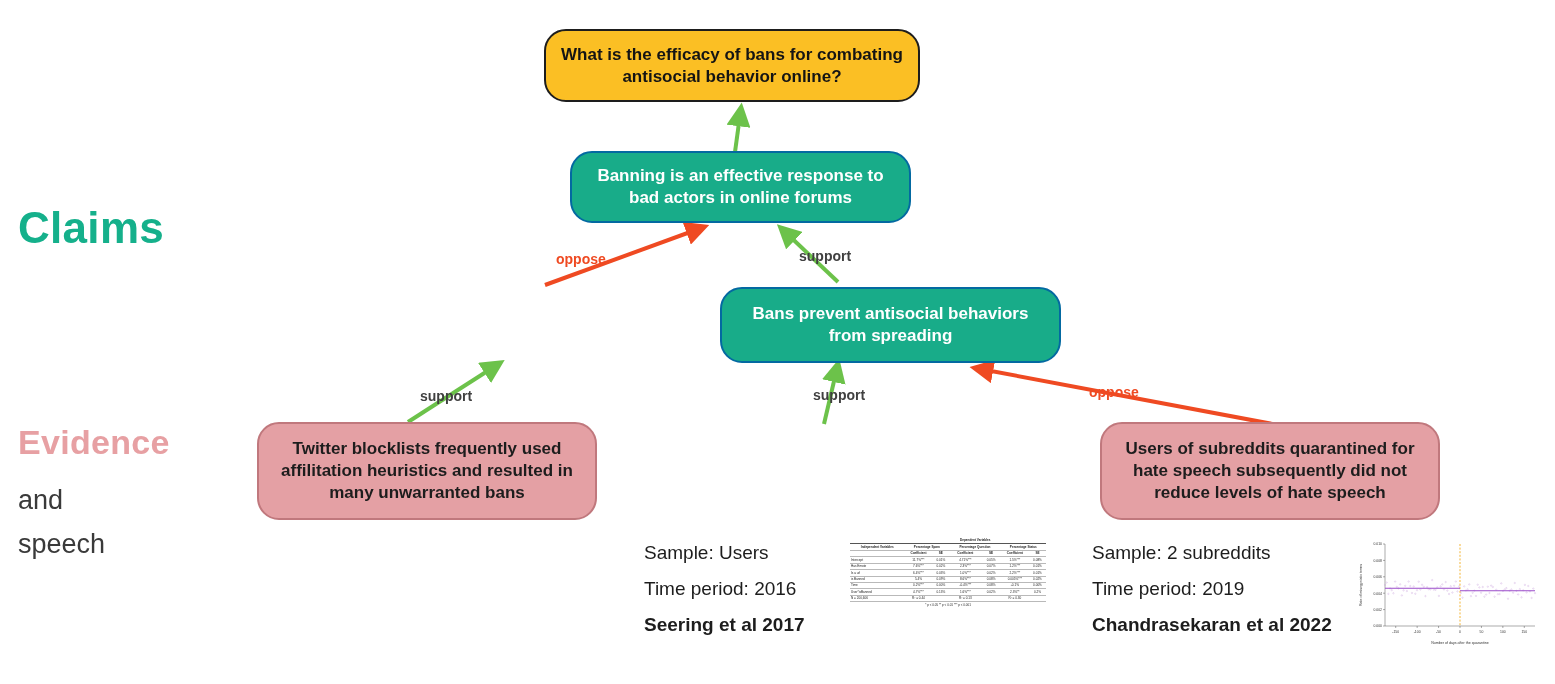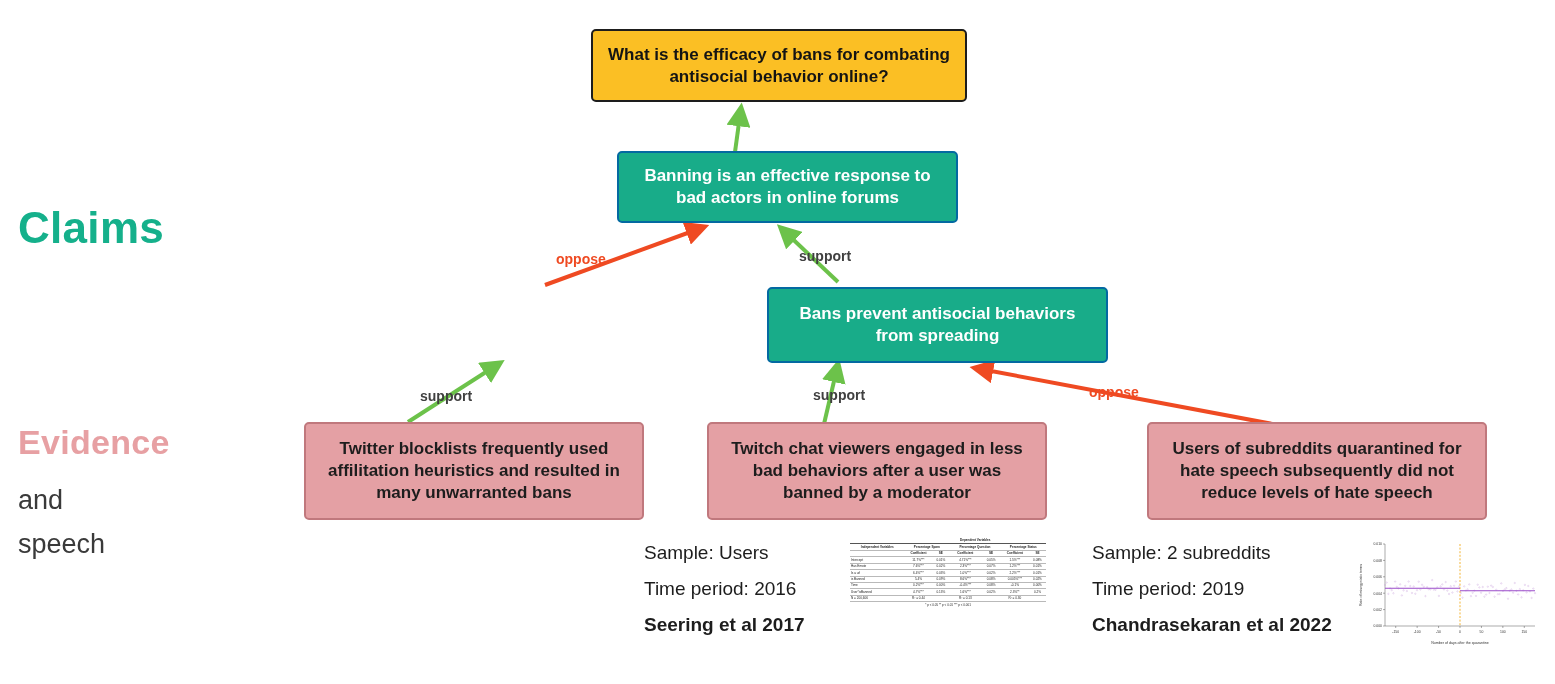--- a/index.html
+++ b/index.html
@@ -45,29 +45,28 @@
     left: 18px;
     top: 478px;
     font-size: 27px;
     color: #3a3a3a;
     line-height: 44px;
     font-weight: normal;
   }
   .node {
     position: absolute;
     box-sizing: border-box;
-    border-radius: 5px;
+    border-radius: 22px;
     display: flex;
     align-items: center;
     justify-content: center;
     text-align: center;
     font-weight: bold;
     line-height: 1.28;
     padding: 6px 12px;
-    margin-left: 47px;
   }
   .node-question {
     background: #fbbf24;
     border: 2px solid #1d1d1d;
     color: #141414;
     font-size: 17px;
   }
   .node-claim {
     background: #18ac89;
     border: 2px solid #0369a1;
@@ -189,21 +188,20 @@
 
   <div class="node node-question" style="left:544px; top:29px; width:376px; height:73px;">What is the efficacy of bans for combating antisocial behavior online?</div>
 
   <div class="node node-claim" style="left:570px; top:151px; width:341px; height:72px;">Banning is an effective response to bad actors in online forums</div>
 
 
   <div class="node node-claim" style="left:720px; top:287px; width:341px; height:76px;">Bans prevent antisocial behaviors from spreading</div>
 
   <div class="node node-evidence" style="left:257px; top:422px; width:340px; height:98px;">Twitter blocklists frequently used affilitation heuristics and resulted in many unwarranted bans</div>
 
-  <div class="node node-evidence" style="left:660px; top:422px; width:340px; height:98px;">Twitch chat viewers engaged in less bad behaviors after a user was banned by a moderator</div>
 
   <div class="node node-evidence" style="left:1100px; top:422px; width:340px; height:98px;">Users of subreddits quarantined for hate speech subsequently did not reduce levels of hate speech</div>
 
   <div class="meta" style="left:644px; top:535px;">
     <div>Sample: Users</div>
     <div>Time period: 2016</div>
     <div class="cite">Seering et al 2017</div>
   </div>
 
   <div class="meta" style="left:1092px; top:535px;">

